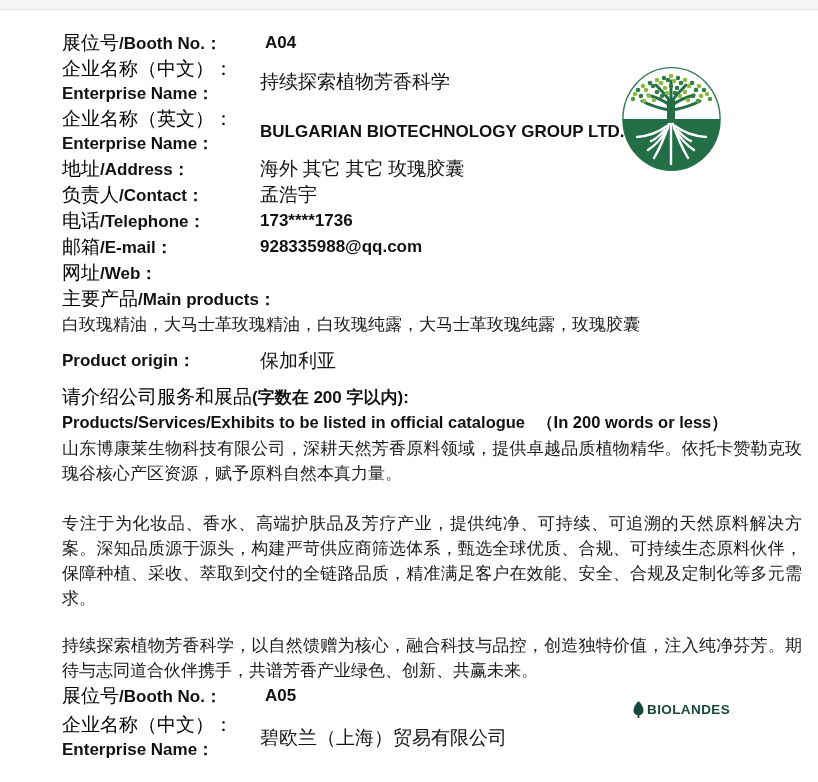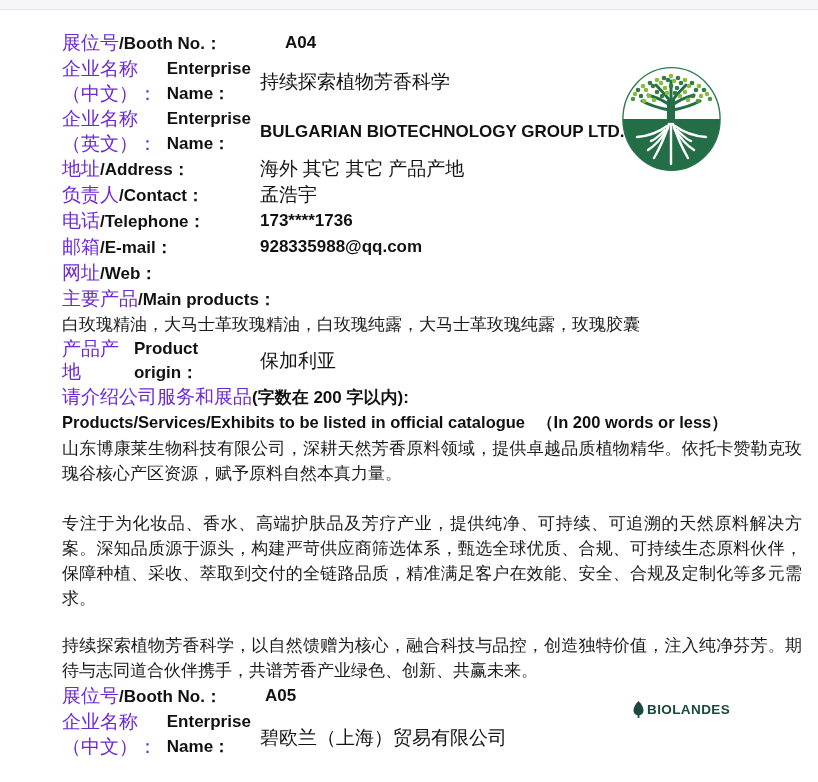--- a/index.html
+++ b/index.html
@@ -19,35 +19,35 @@
     position: relative;
     padding: 20px 16px 0 62px;
     box-sizing: border-box;
     width: 818px;
   }
   .row { display: flex; }
   .row.center { align-items: center; }
   .lbl { width: 198px; flex: 0 0 198px; }
   .zh {
     font-family: "Liberation Serif", "DejaVu Serif", serif;
-    font-size: 19px; line-height: 25px; color: #6d28d9;
+    font-size: 19px; line-height: 25px; color: #000000;
   }
   .enb {
     font-family: "Liberation Sans", "DejaVu Sans", sans-serif;
     font-weight: 700; font-size: 17px; line-height: 25px; color: #111111;
   }
   .val-zh {
     font-family: "Liberation Serif", "DejaVu Serif", serif;
     font-size: 19px; line-height: 25px; color: #141414;
   }
   .val-b {
     font-family: "Liberation Sans", "DejaVu Sans", sans-serif;
     font-weight: 700; font-size: 17px; line-height: 25px; color: #111111;
   }
-  .lbl-2line { display: flex; justify-content: center; }
+  .lbl-2line { display: flex; flex-direction: column; justify-content: center; }
   .para {
     width: 740px;
     font-size: 17px; line-height: 25px;
     text-align: justify;
     margin: 0;
     color: #1b1b1b;
   }
   .para-gap { margin-bottom: 25px; }
   .para-gap-sm { margin-bottom: 22px; }
   .intro-en-line { white-space: nowrap; }
@@ -70,42 +70,42 @@
 </style>
 </head>
 <body>
 
 <div class="top-strip"></div>
 
 <div class="page">
 
   <div class="row">
     <div class="lbl"><span class="zh">展位号</span><span class="enb">/Booth No.：</span></div>
-    <div class="val-b" style="padding-left:5px;margin-left:20px;">A04</div>
+    <div class="val-b" style="padding-left:5px;">A04</div>
   </div>
 
   <div class="row center">
     <div class="lbl lbl-2line" style="height:50px;">
       <span class="zh">企业名称（中文）：</span>
       <span class="enb">Enterprise Name：</span>
     </div>
     <div class="val-zh">持续探索植物芳香科学</div>
   </div>
 
   <div class="row center">
     <div class="lbl lbl-2line" style="height:50px;">
       <span class="zh">企业名称（英文）：</span>
       <span class="enb">Enterprise Name：</span>
     </div>
     <div class="val-b">BULGARIAN BIOTECHNOLOGY GROUP LTD.</div>
   </div>
 
   <div class="row">
     <div class="lbl"><span class="zh">地址</span><span class="enb">/Address：</span></div>
-    <div class="val-zh">海外 其它 其它 产品产地</div>
+    <div class="val-zh">海外 其它 其它 玫瑰胶囊</div>
   </div>
 
   <div class="row">
     <div class="lbl"><span class="zh">负责人</span><span class="enb">/Contact：</span></div>
     <div class="val-zh">孟浩宇</div>
   </div>
 
   <div class="row">
     <div class="lbl"><span class="zh">电话</span><span class="enb">/Telephone：</span></div>
     <div class="val-b">173****1736</div>
@@ -122,21 +122,20 @@
   </div>
 
   <div class="row">
     <div><span class="zh">主要产品</span><span class="enb">/Main products：</span></div>
   </div>
 
   <p class="para">白玫瑰精油，大马士革玫瑰精油，白玫瑰纯露，大马士革玫瑰纯露，玫瑰胶囊</p>
 
   <div class="row center" style="height:47px;">
     <div class="lbl lbl-2line" style="height:47px;">
-      <span class="zh" style="line-height:23px;">产品产地</span>
       <span class="enb" style="line-height:24px;">Product origin：</span>
     </div>
     <div class="val-zh">保加利亚</div>
   </div>
 
   <div><span class="zh">请介绍公司服务和展品</span><span class="enb">(字数在 200 字以内):</span></div>
 
   <div class="intro-en-line" style="line-height:26px;"><span class="enb" style="font-size:16.5px;">Products/Services/Exhibits to be listed in official catalogue</span><span class="enb intro-en-suffix" style="font-size:16.5px;">（In 200 words or less）</span></div>
 
   <p class="para para-gap">山东博康莱生物科技有限公司，深耕天然芳香原料领域，提供卓越品质植物精华。依托卡赞勒克玫瑰谷核心产区资源，赋予原料自然本真力量。</p>

